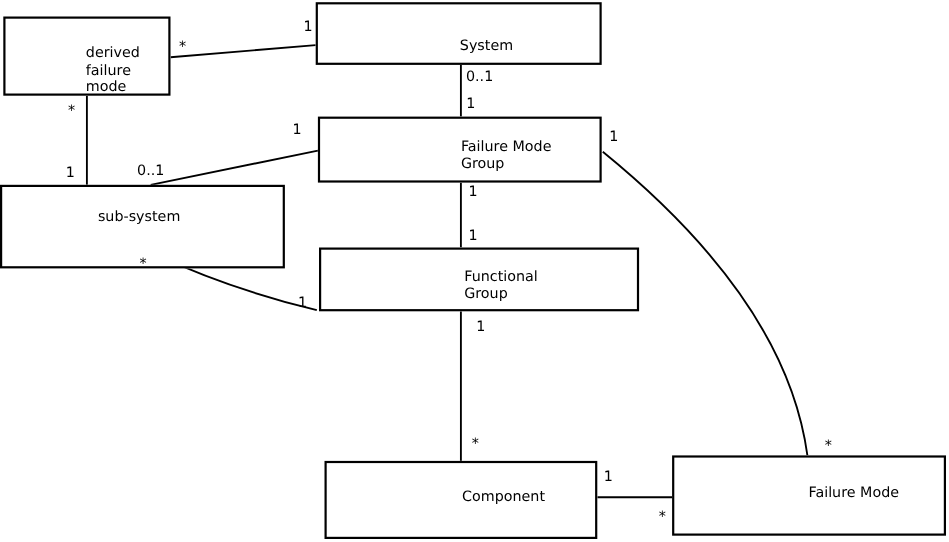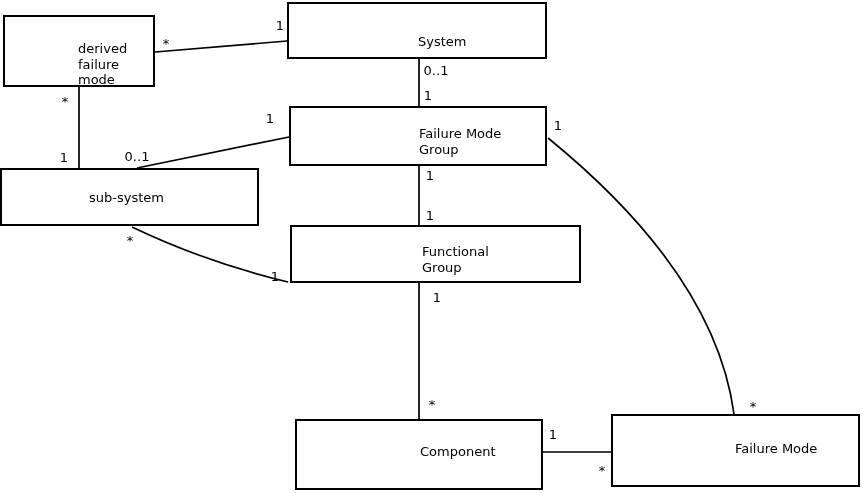--- a/index.html
+++ b/index.html
@@ -70,21 +70,21 @@
 
   <div class="box" style="left:287px; top:2px; width:260px; height:57px;">
     <span class="box-label" style="left:129px; top:18px;margin-top:12px;">System</span>
   </div>
 
   <div class="box" style="left:289px; top:106px; width:258px; height:60px;">
     <span class="box-label" style="left:128px; top:18px;">Failure Mode
 Group</span>
   </div>
 
-  <div class="box" style="left:0px; top:168px; width:259px; height:58px;">
+  <div class="box" style="left:0px; top:168px; width:259px; height:76px;">
     <span class="box-label" style="left:87px; top:20px;">sub-system</span>
   </div>
 
   <div class="box" style="left:290px; top:225px; width:291px; height:58px;">
     <span class="box-label" style="left:130px; top:17px;">Functional
 Group</span>
   </div>
 
   <div class="box" style="left:295px; top:419px; width:248px; height:71px;padding-left:46px;">
     <span class="box-label" style="left:123px; top:23px;">Component</span>

